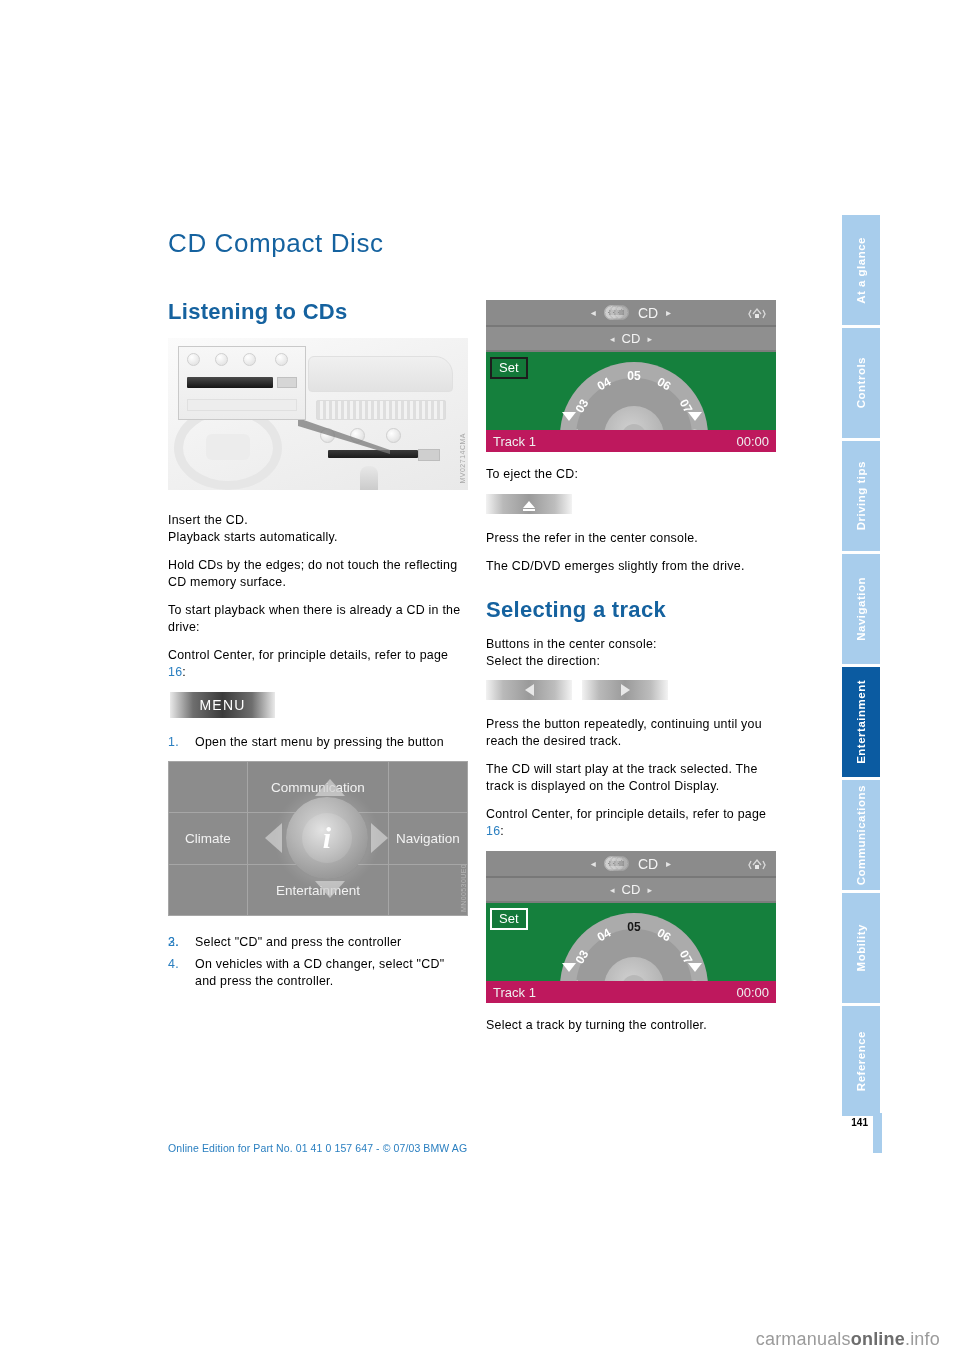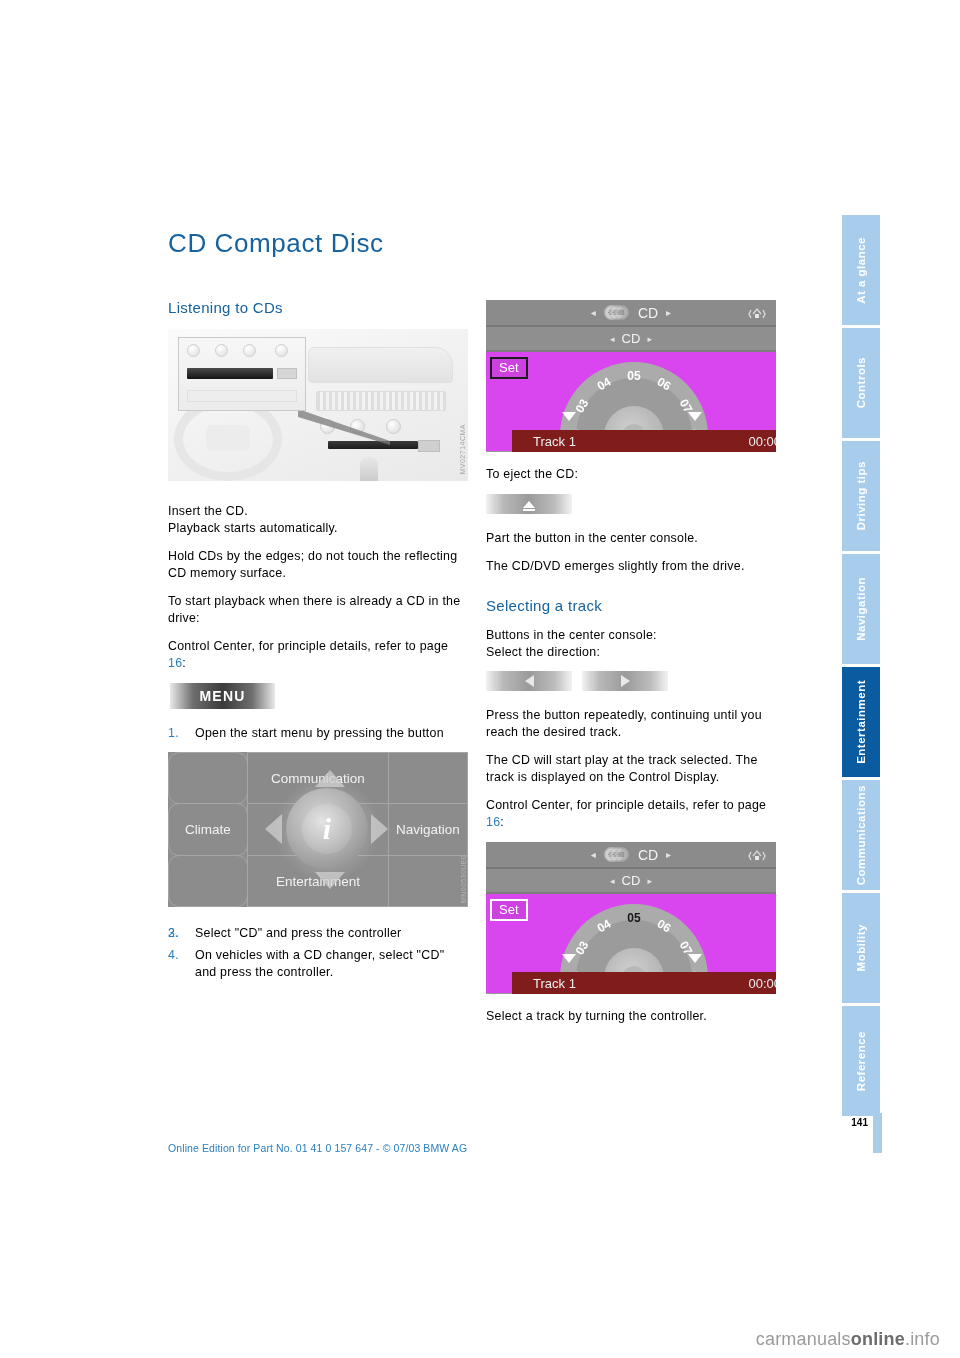--- a/index.html
+++ b/index.html
@@ -14,21 +14,21 @@
   
   .col-left  { position: absolute; left: 168px; top: 228px; width: 300px; }
   .col-right { position: absolute; left: 486px; top: 300px; width: 290px; }
 
   
   .h1 {
     font-size: 26px; font-weight: normal; color: #15629f;
     letter-spacing: .6px; margin-bottom: 40px;
   }
   .h2 {
-    font-size: 15px; font-weight: normal; color: #15629f;
+    font-size: 22px; font-weight: bold; color: #15629f;
     letter-spacing: .3px; margin-bottom: 13px;
   }
 
   
   p.body {
     font-size: 12.4px; line-height: 17px; color: #000;
     margin-bottom: 11px; letter-spacing: .25px;
   }
   p.body.nogap { margin-bottom: 0; }
   .pref { color: #2a7fc0; }
@@ -124,37 +124,37 @@
     writing-mode:vertical-rl; transform:rotate(180deg);
   }
 
   
   .menu-btn {
     width: 105px; height: 26px; margin: 2px 0 16px 2px;
     background: linear-gradient(90deg,#e9e9e9 0%,#6e6e6e 22%,#3b3b3b 50%,#6e6e6e 78%,#eaeaea 100%);
     display:flex; align-items:center; justify-content:center;
   }
   .menu-btn span {
-    color:#fff; font-weight:bold; font-size:14px; letter-spacing:1.2px;text-align:right;
+    color:#fff; font-weight:normal; font-size:14px; letter-spacing:1.2px;text-align:right;
   }
 
   
   .idrive {
     position:relative; width:300px; height:155px; margin:10px 0 18px 0;
     background:#8e8e8e; overflow:hidden;
   }
   .idrive .cell {
     position:absolute; background:#8c8c8c; border:1px solid #a6a6a6;
     display:flex; align-items:center; justify-content:center;
     color:#f2f2f2; font-size:13.5px;
   }
   .idrive .r1 { top:0;    height:52px; }
   .idrive .r2 { top:51px; height:53px; }
   .idrive .r3 { top:103px;height:52px; }
-  .idrive .c1 { left:0;    width:80px;border-radius:11px; }
+  .idrive .c1 { left:0;    width:80px; }
   .idrive .c2 { left:79px; width:142px; }
   .idrive .c3 { left:220px;width:80px; }
   .idrive .c2.r1 { background:#8a8a8a; }
   .idrive .hub {
     position:absolute; left:118px; top:36px; width:82px; height:82px;
     border-radius:50%;
     background:radial-gradient(circle at 42% 36%, #d4d4d4 0%, #b4b4b4 42%, #9a9a9a 72%, #8a8a8a 100%);
     box-shadow:0 0 10px 6px rgba(255,255,255,.10);
     z-index:3;
   }
@@ -209,21 +209,21 @@
     color:#d8d8d8; font-size:12px; display:flex;align-items:center;justify-content:center;
   }
   .cdscreen .cd-sub {
     height:25px; background:#8f8f8f; border-bottom:2px solid #7d7d7d;
     display:flex;align-items:center;justify-content:center;
     color:#f4f4f4; font-size:13px;
   }
   .cdscreen .cd-sub .ar{font-size:9px;opacity:.85;}
   .cdscreen .cd-sub .ar.l{margin-right:7px;}
   .cdscreen .cd-sub .ar.r{margin-left:7px;}
-  .cdscreen .body-area { position:relative; height:99px; background:#d946ef; }
+  .cdscreen .body-area { position:relative; height:78px; background:#15803d; }
   .cdscreen .setbox {
     position:absolute; left:4px; top:5px; padding:1px 7px 2px 7px;
     border:2px solid #fff; color:#fff; font-size:13px; background:rgba(0,0,0,.06);
   }
   .cdscreen .setbox.dark { border-color:#1d1d1d; color:#fff; }
   .cdscreen .dial {
     position:absolute; left:74px; top:10px; width:148px; height:76px;
   }
   .cdscreen .dial .ring {
     position:absolute; left:0; top:0; width:148px; height:148px; border-radius:50%;
@@ -254,23 +254,23 @@
   .cdscreen .tick span.sel { color:#161616; }
   .cdscreen .endmark {
     position:absolute; width:0;height:0;
     border-left:7px solid transparent; border-right:7px solid transparent;
     border-top:9px solid #fff;
   }
   .cdscreen .em-l { left:76px; top:60px; }
   .cdscreen .em-r { left:202px; top:60px; }
   .cdscreen .cd-foot {
     position:absolute; left:0; bottom:0; width:100%; height:22px;
-    background:#7f1d1d; display:flex; align-items:center;
-    justify-content:space-between; padding:0 21px;
-    color:#efefef; font-size:13px;margin-left:26px;
+    background:#be185d; display:flex; align-items:center;
+    justify-content:space-between; padding:0 7px;
+    color:#efefef; font-size:13px;
   }
 
   
   .hw-row { display:flex; gap:10px; margin:10px 0 16px 0; }
   .hw-btn {
     width:86px; height:20px;
     background: linear-gradient(90deg,#f2f2f2 0%,#b9b9b9 20%,#9a9a9a 50%,#bdbdbd 80%,#f3f3f3 100%);
     display:flex; align-items:center; justify-content:center;
   }
   .hw-btn .tri-up {
@@ -502,21 +502,21 @@
     </div>
 
     <p class="body">To eject the CD:</p>
 
     <div class="hw-row">
       <div class="hw-btn">
         <span class="tri-up"></span>
       </div>
     </div>
 
-    <p class="body">Part the button in the center console.</p>
+    <p class="body">Press the refer in the center console.</p>
     <p class="body">The CD/DVD emerges slightly from the drive.</p>
 
     <div class="h2" style="margin-top:22px;">Selecting a track</div>
 
     <p class="body nogap">Buttons in the center console:</p>
     <p class="body nogap">Select the direction:</p>
 
     <div class="hw-row">
       <div class="hw-btn">
         <span class="tri-left"></span>

